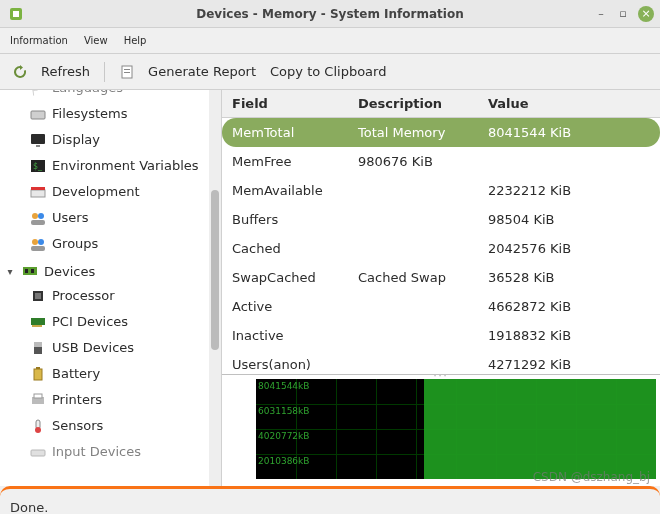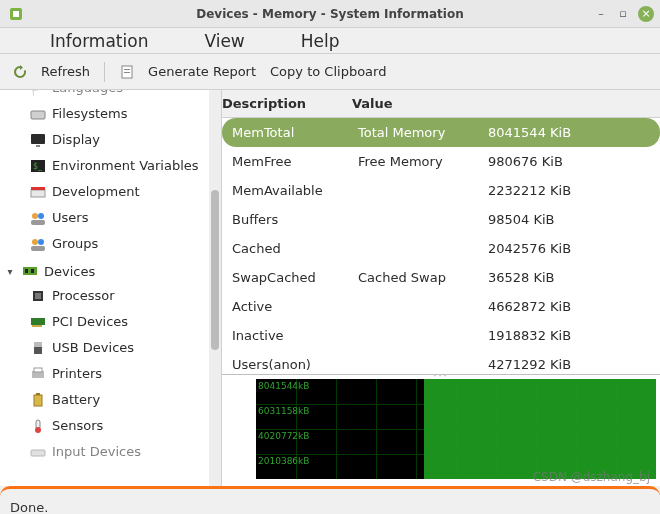--- a/index.html
+++ b/index.html
@@ -4,21 +4,21 @@
 <style>
 * { margin: 0; padding: 0; box-sizing: border-box; font-family: "DejaVu Sans", "Ubuntu", sans-serif; }
 body { width: 660px; height: 514px; background: #f0f0f0; overflow: hidden; font-size: 13px; color: #2c2c2c; position: relative; }
 .titlebar { height: 28px; display: flex; align-items: center; justify-content: center; background: #e8e8e8; position: relative; border-bottom: 1px solid #d0d0d0; }
 .titlebar-title { font-size: 12px; color: #444; font-weight: bold; }
 .win-controls { position: absolute; right: 6px; display: flex; gap: 8px; align-items: center; }
 .win-btn { width: 14px; height: 14px; display: flex; align-items: center; justify-content: center; font-size: 11px; color: #555; }
 .win-close { width: 16px; height: 16px; border-radius: 50%; background: #87b158; color: #fff; font-size: 11px; display:flex; align-items:center; justify-content:center;}
 .app-icon { position: absolute; left: 8px; width: 16px; height: 16px; }
 .menubar { height: 26px; display: flex; align-items: center; padding: 0 10px; gap: 16px; background: #f0f0f0; border-bottom: 1px solid #d0d0d0; }
-.menubar span { font-size: 17px; margin-left: 40px; }
+.menubar span { font-size: 10px; }
 .toolbar { height: 36px; display: flex; align-items: center; padding: 0 12px; gap: 14px; background: #f0f0f0; border-bottom: 1px solid #d0d0d0; }
 .toolbar-item { display: flex; align-items: center; gap: 13px; font-size: 13px; }
 .toolbar-sep { width: 1px; height: 20px; background: #c8c8c8; }
 .main { display: flex; height: 396px; }
 .sidebar { width: 222px; background: #fff; border-right: 1px solid #d0d0d0; overflow-y: auto; position: relative; }
 .sb-scroll { position: absolute; right: 0; top: 0; bottom: 0; width: 12px; background: #eee; }
 .sb-thumb { position: absolute; left: 2px; right: 2px; top: 100px; height: 160px; background: #bbb; border-radius: 4px; }
 .tree-item { display: flex; align-items: flex-start; padding: 4px 6px 4px 30px; min-height: 26px; gap: 6px; white-space: nowrap; }
 .tree-group { display: flex; align-items: center; padding: 4px 6px 4px 4px; min-height: 26px; gap: 6px; }
 .tree-exp { width: 12px; font-size: 10px; color: #555; text-align: center;}
@@ -189,34 +189,34 @@
           <svg width="16" height="16">
             <rect x="4" y="2" width="8" height="5" fill="#bbb"></rect>
             <rect x="4" y="7" width="8" height="7" fill="#555"></rect>
           </svg>
         </span>
       <span>USB Devices</span>
     </div>
     <div class="tree-item">
       <span class="icon-box">
           <svg width="16" height="16">
+            <rect x="4" y="3" width="8" height="11" fill="#d9b84a" stroke="#9a7a20"></rect>
+            <rect x="6" y="1" width="4" height="2" fill="#9a7a20"></rect>
+          </svg>
+        </span>
+      <span>Battery</span>
+    </div>
+    <div class="tree-item">
+      <span class="icon-box">
+          <svg width="16" height="16">
             <rect x="2" y="5" width="12" height="7" fill="#bbb"></rect>
             <rect x="4" y="2" width="8" height="4" fill="#fff" stroke="#999"></rect>
           </svg>
         </span>
       <span>Printers</span>
-    </div>
-    <div class="tree-item">
-      <span class="icon-box">
-          <svg width="16" height="16">
-            <rect x="4" y="3" width="8" height="11" fill="#d9b84a" stroke="#9a7a20"></rect>
-            <rect x="6" y="1" width="4" height="2" fill="#9a7a20"></rect>
-          </svg>
-        </span>
-      <span>Battery</span>
     </div>
     <div class="tree-item">
       <span class="icon-box">
           <svg width="16" height="16">
             <rect x="6" y="2" width="4" height="9" rx="2" fill="#eee" stroke="#888"></rect>
             <circle cx="8" cy="12" r="3" fill="#d44"></circle>
           </svg>
         </span>
       <span>Sensors</span>
     </div>
@@ -229,32 +229,32 @@
       <span>Input Devices</span>
     </div>
     <div class="sb-scroll">
         <div class="sb-thumb"></div>
       </div>
   </div>
 
   <div class="content">
     <div class="table">
       <div class="thead">
+        <div class="col1">Field</div>
         <div class="col2">Description</div>
         <div class="col3">Value</div>
       </div>
       <div id="tbody">
           <div class="trow selected">
             <div class="col1">MemTotal</div>
             <div class="col2">Total Memory</div>
             <div class="col3">8041544 KiB</div>
           </div>
           <div class="trow">
             <div class="col1">MemFree</div>
-            <div class="col2">Free Memory</div>
             <div class="col3">980676 KiB</div>
           </div>
           <div class="trow">
             <div class="col1">MemAvailable</div>
             <div class="col2"></div>
             <div class="col3">2232212 KiB</div>
           </div>
           <div class="trow">
             <div class="col1">Buffers</div>
             <div class="col2"></div>

